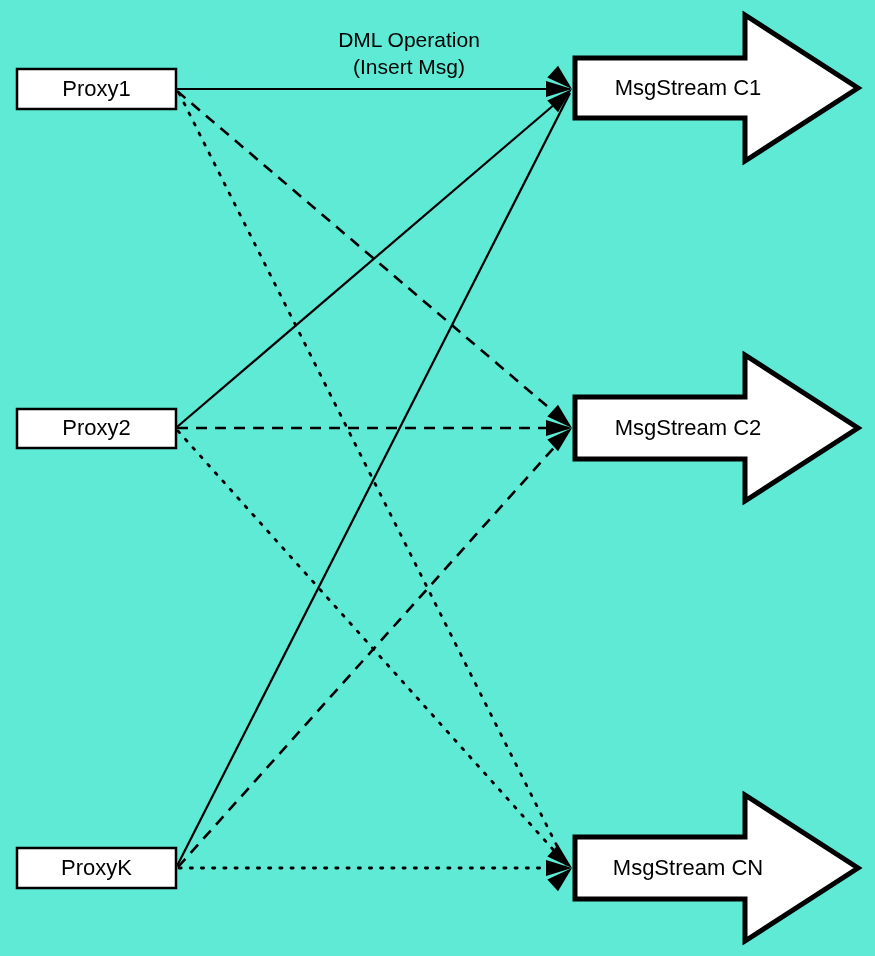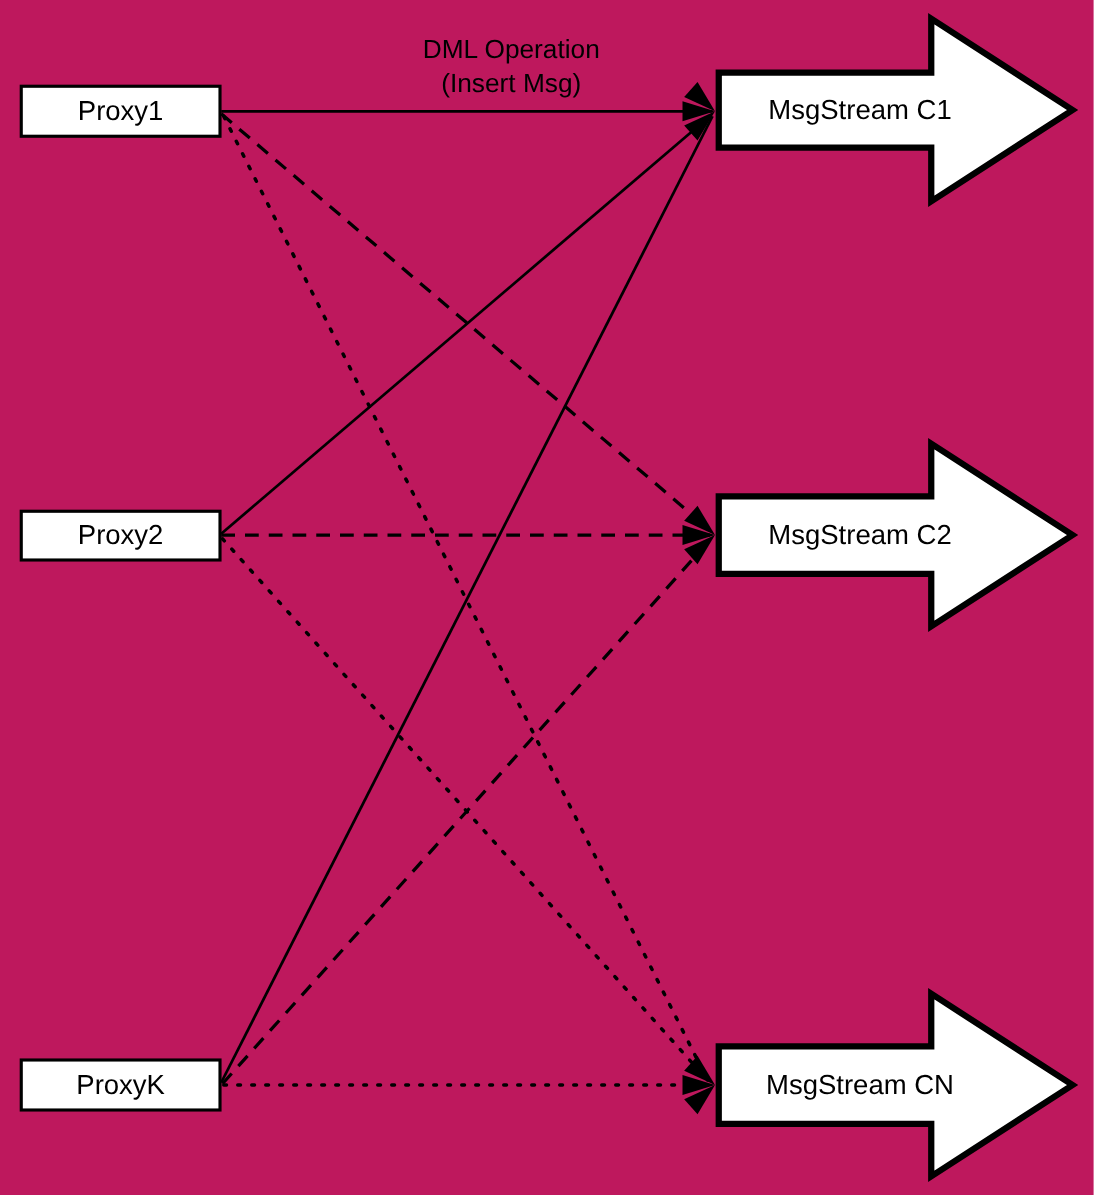--- a/index.html
+++ b/index.html
@@ -7,21 +7,21 @@
     padding: 0;
     background: #ffffff;
   }
   body {
     font-family: "Liberation Sans", sans-serif;
   }
   #diagram-root {
     position: relative;
     width: 875px;
     height: 956px;
-    background: #be185d;
+    background: #5eead4;
     overflow: hidden;
   }
   svg#diagram-svg {
     display: block;
     width: 875px;
     height: 956px;
   }
   .node-box-rect {
     fill: #ffffff;
     stroke: #000000;

